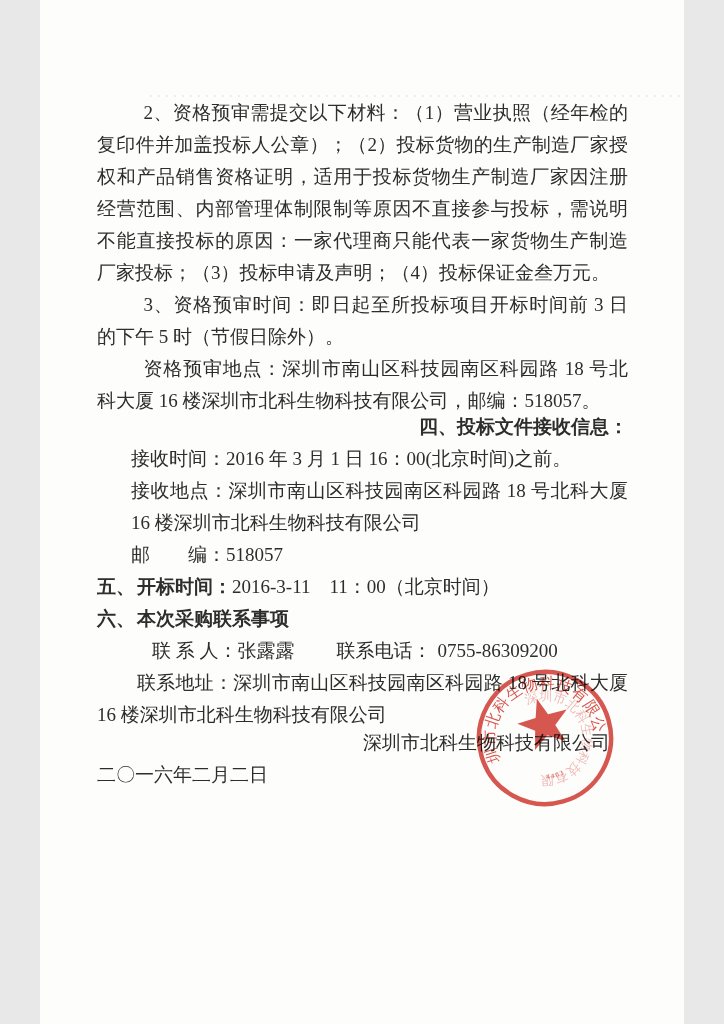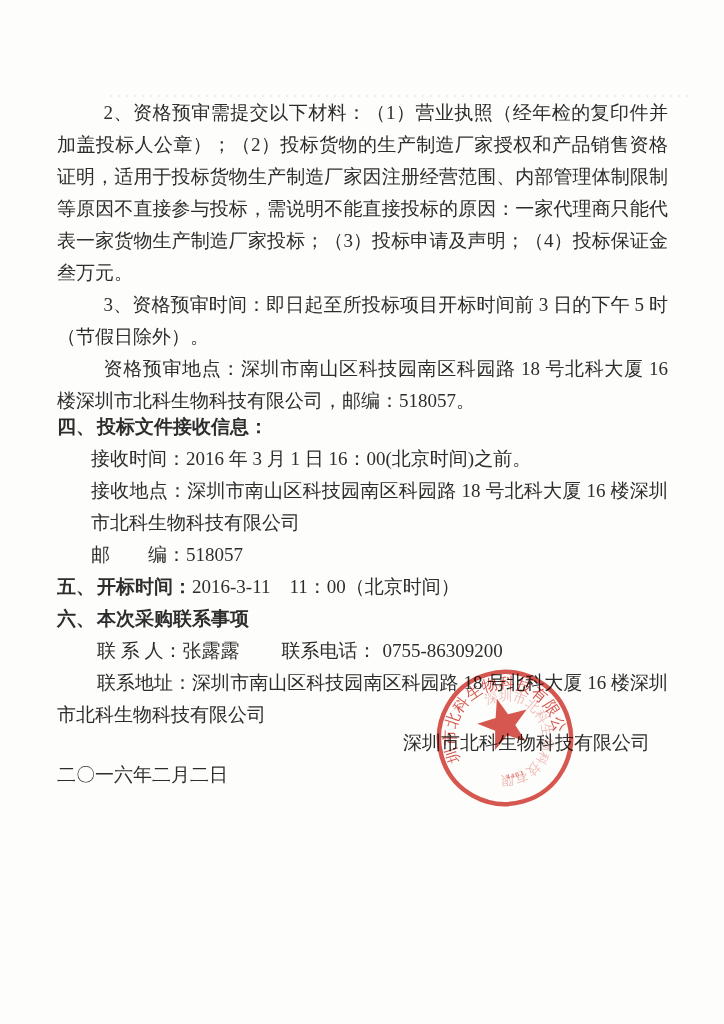--- a/index.html
+++ b/index.html
@@ -1,19 +1,19 @@
 <!DOCTYPE html>
 <html><head>
 <meta charset="utf-8">
 <style>
   * { margin: 0; padding: 0; box-sizing: border-box; }
   html, body { background: #e8e8e8; }
   .page {
     position: relative;
-    width: 724px;
+    width: 644px;
     height: 1024px;
     margin: 0 auto;
     background: #fdfdfb;
     color: #2d2d2d;
     font-family: "Liberation Serif", "DejaVu Serif", serif;
     font-size: 19px;
     line-height: 32px;
     overflow: hidden;
   }
   .scan-noise {
@@ -31,25 +31,25 @@
   .para {
     text-indent: 2.45em;
     text-align: justify;
   }
   .sec-heading { font-weight: bold; }
   .sec-heading .num {
     display: inline-block;
     width: 40px;
   }
   .sec-heading .plain { font-weight: normal; }
-  .h4 { margin-top: -6px; }
+  .h4 { margin-top: -6px; text-align: right; }
   .h6 { }
   .sec4-body { margin-left: 34px; }
   .sec4-body .just { text-align: justify; }
-  .contact-line { margin-left: 40px; }
+  .contact-line { margin-left: 55px; }
   .contact-line .phone { margin-left: 42px; }
   .contact-line .pv { margin-left: 6px; }
   .para-address {
     text-indent: 2.1em;
     text-align: justify;
   }
   .sign { margin-top: -4px; }
   .sign-company { text-align: right; padding-right: 18px; }
   .sign-date { text-align: left; padding-right: 38px; }
   .stamp {

